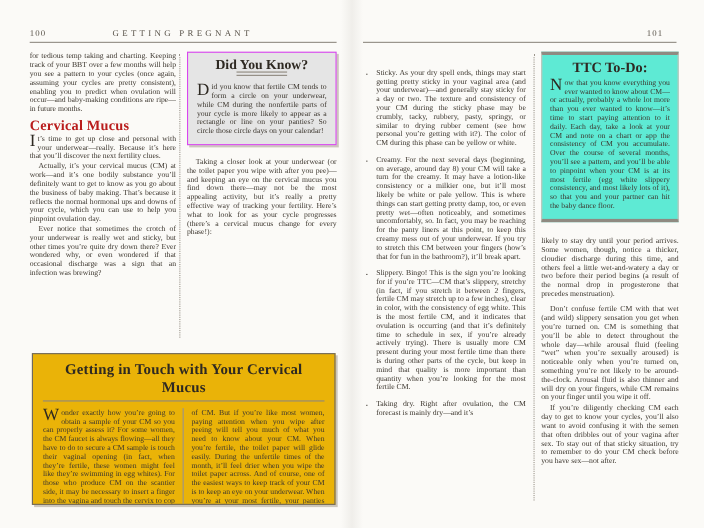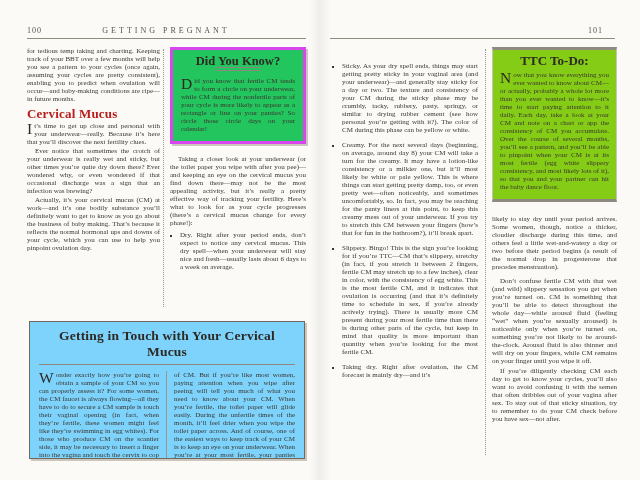--- a/index.html
+++ b/index.html
@@ -27,48 +27,48 @@
   .dropcap { float:left; font-size:15.5px; line-height:13px; padding-right:2px; color:#2e2922; }
 
   .gutter {
     left:310px; top:0; width:20px; height:480px;
     background:linear-gradient(to right, rgba(0,0,0,0) 0%, rgba(90,80,65,.07) 50%, rgba(0,0,0,0) 100%);
   }
 
   .coldiv { width:0; border-left:1px dotted #9b958b; }
 
   .dyk-box {
-    border:3px solid #d946ef;
+    border:1px solid #d946ef;
     box-shadow:2px 2px 0 #ccc6bc;
-    background:#22c55e;
+    background:#e5e5e5;
     padding:7px 8px 8px;
     margin-bottom:11px;
   }
   .dyk-title { font-size:12.5px; font-weight:bold; text-align:center; color:#2e2922; }
   .dyk-underline { width:46px; height:4px; border-top:1px solid #8d877d; border-bottom:1px solid #8d877d; margin:2px auto 6px; }
 
   .touch-box {
     border:1px solid #6e6860;
     box-shadow:2px 2px 0 #ccc6bc;
-    background:#7dd3fc;
+    background:#eab308;
     padding:6px 9px 7px;
   }
   .touch-title { font-size:13.5px; font-weight:bold; text-align:center; color:#2e2922; letter-spacing:.2px; }
   .touch-rule { border-top:1px solid #8d877d; margin:4px 0 6px; }
   .touch-cols { display:flex; }
   .touch-col { width:50%; }
   .touch-col.first { padding-right:7px; border-right:1px solid #9b958b; }
   .touch-col.second { padding-left:7px; }
 
   .ttc-box {
     border-top:3px solid #8f8a81;
     border-bottom:3px solid #8f8a81;
     border-left:1px solid #c8c2b8;
     border-right:1px solid #c8c2b8;
-    background:#84cc16;
+    background:#5eead4;
     padding:7px 7px 8px;
     margin-bottom:13px;
   }
   .ttc-title { font-size:13px; font-weight:bold; text-align:center; color:#2e2922; margin-bottom:6px; }
 
   ul.cmlist { list-style:square; padding-left:10px;margin-top:15px; }
   ul.cmlist li { margin-bottom:7px; text-align:justify; }
   ul.cmlist li::marker { color:#3c362e; font-size:6px; }
 </style>
 </head>
@@ -83,36 +83,33 @@
   <div class="abs headrule" style="left:27px;top:38px;width:279px;"></div>
 
   <div class="abs coldiv" style="left:163px;top:49px;height:258px;"></div>
 
   <div class="abs bodytext" style="left:27px;top:47px;width:133px;">
     <p>for tedious temp taking and charting. Keeping track of your BBT over a few months will help you see a pattern to your cycles (once again, assuming your cycles are pretty consistent), enabling you to predict when ovulation will occur—and baby-making conditions are ripe—in future months.</p>
     <div class="section-heading">Cervical Mucus</div>
     <p>
       <span class="dropcap">I</span><span>t’s time to get up close and personal with your underwear—really. Because it’s here that you’ll discover the next fertility clues.</span>
     </p>
+    <p class="ind">Actually, it’s your cervical mucus (CM) at work—and it’s one bodily substance you’ll definitely want to get to know as you go about the business of baby making. That’s because it reflects the normal hormonal ups and downs of your cycle, which you can use to help you pinpoint ovulation day.</p>
     <p class="ind">Ever notice that sometimes the crotch of your underwear is really wet and sticky, but other times you’re quite dry down there? Ever wondered why, or even wondered if that occasional discharge was a sign that an infection was brewing?</p>
-    <p class="ind">Actually, it’s your cervical mucus (CM) at work—and it’s one bodily substance you’ll definitely want to get to know as you go about the business of baby making. That’s because it reflects the normal hormonal ups and downs of your cycle, which you can use to help you pinpoint ovulation day.</p>
   </div>
 
   <div class="abs bodytext" style="left:170px;top:47px;width:136px;">
     <div class="dyk-box">
       <div class="dyk-title">Did You Know?</div>
       <div class="dyk-underline"></div>
       <p>
         <span class="dropcap">D</span><span>id you know that fertile CM tends to form a circle on your underwear, while CM during the nonfertile parts of your cycle is more likely to appear as a rectangle or line on your panties? So circle those circle days on your calendar!</span>
       </p>
     </div>
     <p class="ind">Taking a closer look at your underwear (or the toilet paper you wipe with after you pee)—and keeping an eye on the cervical mucus you find down there—may not be the most appealing activity, but it’s really a pretty effective way of tracking your fertility. Here’s what to look for as your cycle progresses (there’s a cervical mucus change for every phase!):</p>
-    <ul class="cmlist" style="margin-top:4px;">
-      <li>Dry. Right after your period ends, don’t expect to notice any cervical mucus. This dry spell—when your underwear will stay nice and fresh—usually lasts about 6 days to a week on average.</li>
-    </ul>
   </div>
 
   <div class="abs touch-box" style="left:29px;top:321px;width:276px;height:138px;overflow:hidden;">
     <div class="touch-title">Getting in Touch with Your Cervical Mucus</div>
     <div class="touch-rule"></div>
     <div class="touch-cols bodytext">
       <div class="touch-col first">
         <p>
           <span class="dropcap">W</span><span>onder exactly how you’re going to obtain a sample of your CM so you can properly assess it? For some women, the CM faucet is always flowing—all they have to do to secure a CM sample is touch their vaginal opening (in fact, when they’re fertile, these women might feel like they’re swimming in egg whites). For those who produce CM on the scantier side, it may be necessary to insert a finger into the vagina and touch the cervix to cop a feel</span>
         </p>

